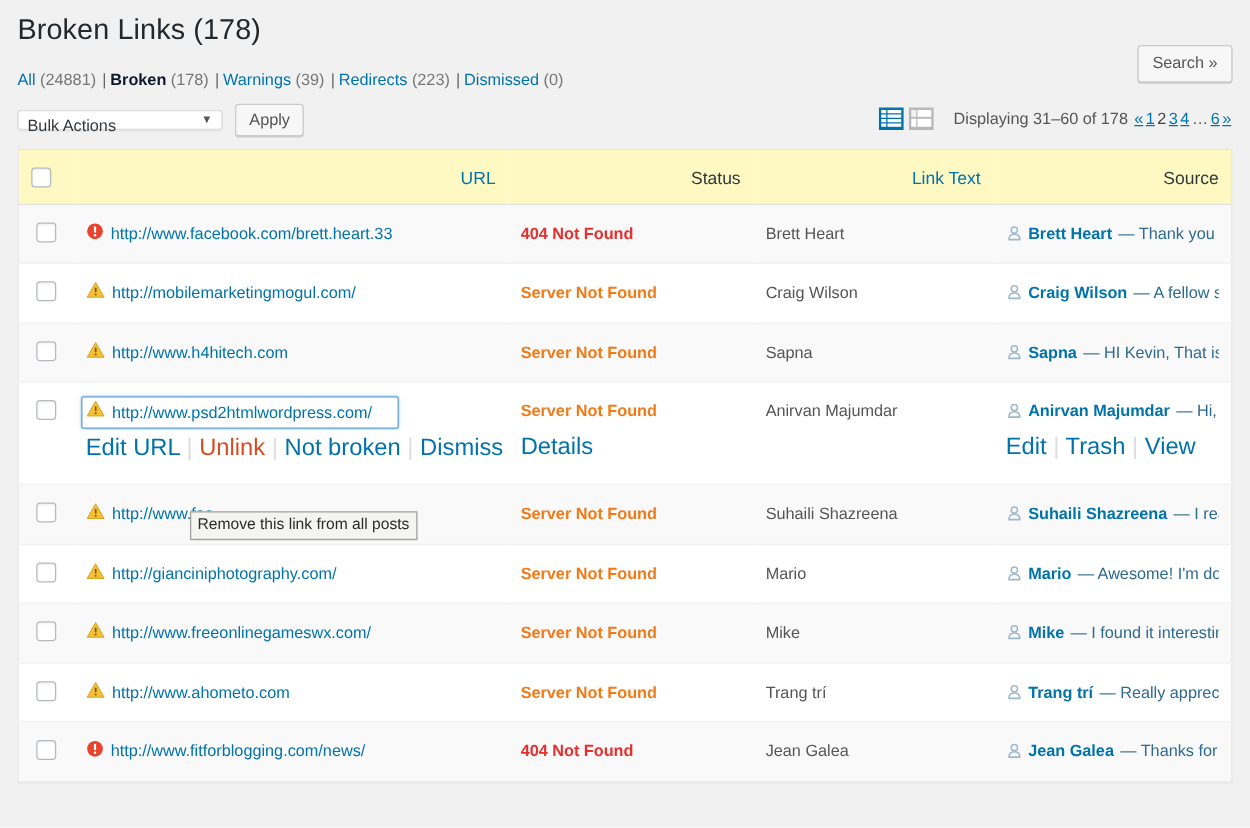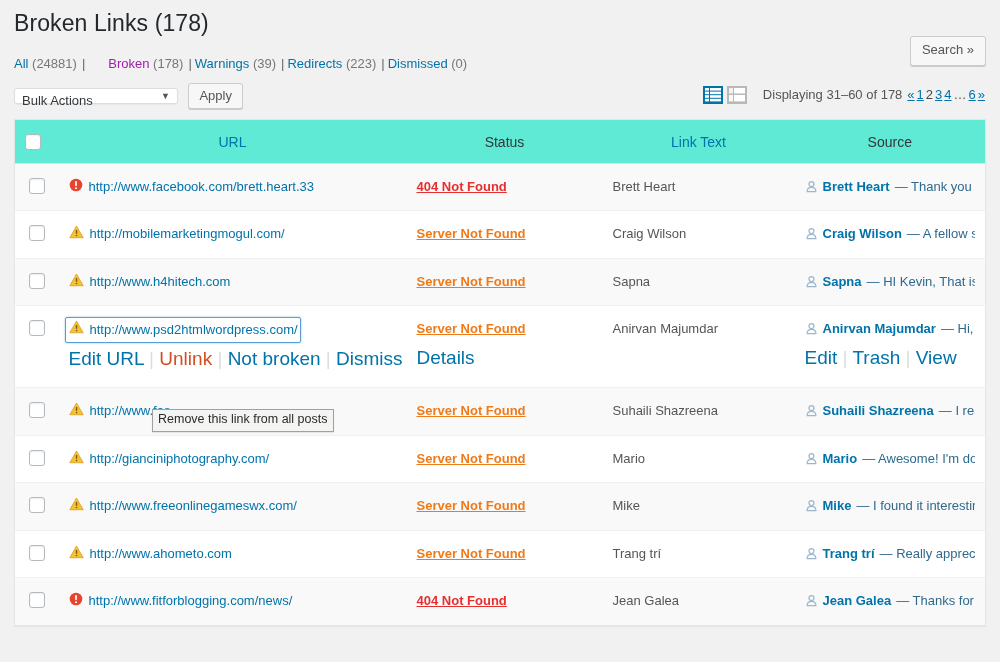--- a/index.html
+++ b/index.html
@@ -32,21 +32,21 @@
     padding: 0;
     font-size: 13px;
     line-height: 2;
     color: #555;
     float: left;
   }
   .subsubsub li { display: inline; margin: 0; padding: 0; white-space: nowrap; }
   .subsubsub li:after { content: "|"; color: #666; margin: 0 3px 0 5px; }
   .subsubsub li:last-child:after { content: ""; }
   .subsubsub a { color: #0073aa; text-decoration: none; }
-  .subsubsub a.current { color: #a21caf; font-weight: 400; margin-left: 20px; }
+  .subsubsub a.current { color: #0f172a; font-weight: 700; }
   .subsubsub .count { color: #777; }
 
   
   .search-box {
     position: absolute;
     right: 14px;
     top: 36px;
   }
   .search-submit {
     font-size: 13px;
@@ -144,28 +144,28 @@
     width: 100%;
     border-collapse: collapse;
     background: #fff;
     border: 1px solid #e5e5e5;
     box-shadow: 0 1px 1px rgba(0,0,0,.04);
     font-size: 13px;
     clear: both;
     table-layout: fixed;
   }
   table.wp-list-table thead th {
-    text-align: center;
+    text-align: right;
     font-weight: normal;
     font-size: 14px;
     padding: 14px 10px 13px 10px;
     vertical-align: middle;
     border-bottom: 1px solid #e1e1e1;
     color: #32373c;
-    background: #5eead4;
+    background: #fef9c3;
   }
   thead th a { color: #0073aa; text-decoration: none; }
   th.col-cb, td.col-cb { width: 44px; padding-left: 14px; padding-right: 0; }
   th.col-url, td.col-url { width: 348px; }
   th.col-status, td.col-status { width: 196px; }
   th.col-linktext, td.col-linktext { width: 192px; }
   th.col-source, td.col-source { width: auto; }
 
   tbody tr { background: #fff; }
   tbody tr.alt { background: #f9f9f9; }
@@ -199,28 +199,28 @@
     text-decoration: none;
     font-size: 13px;
   }
   .url-focus {
     display: inline-flex;
     align-items: center;
     gap: 6px;
     border: 1px solid #5b9dd9;
     box-shadow: 0 0 2px rgba(30,140,190,.6);
     border-radius: 2px;
-    padding: 1px 2px 2px 3px;
+    padding: 1px 20px 2px 3px;
     margin: -2px -3px -3px -4px;
     background: rgba(255,255,255,.2);
     text-align: center;
   }
 
   
-  .status-text { font-weight: bold; font-size: 13px; text-decoration: underline; }
+  .status-text { font-weight: bold; font-size: 13px; }
   .status-404 { color: #e62f2f; }
   .status-server { color: #f07a18; }
 
   .linktext-cell { color: #555; font-size: 13px; }
 
   
   .source-line { display: flex; align-items: baseline; gap: 5px; white-space: nowrap; overflow: hidden; }
   .user-ico { flex: 0 0 auto; position: relative; top: 2px; }
   .source-name { color: #0073aa; font-weight: bold; text-decoration: none; }
   .source-excerpt { color: #2e6a8e; }

